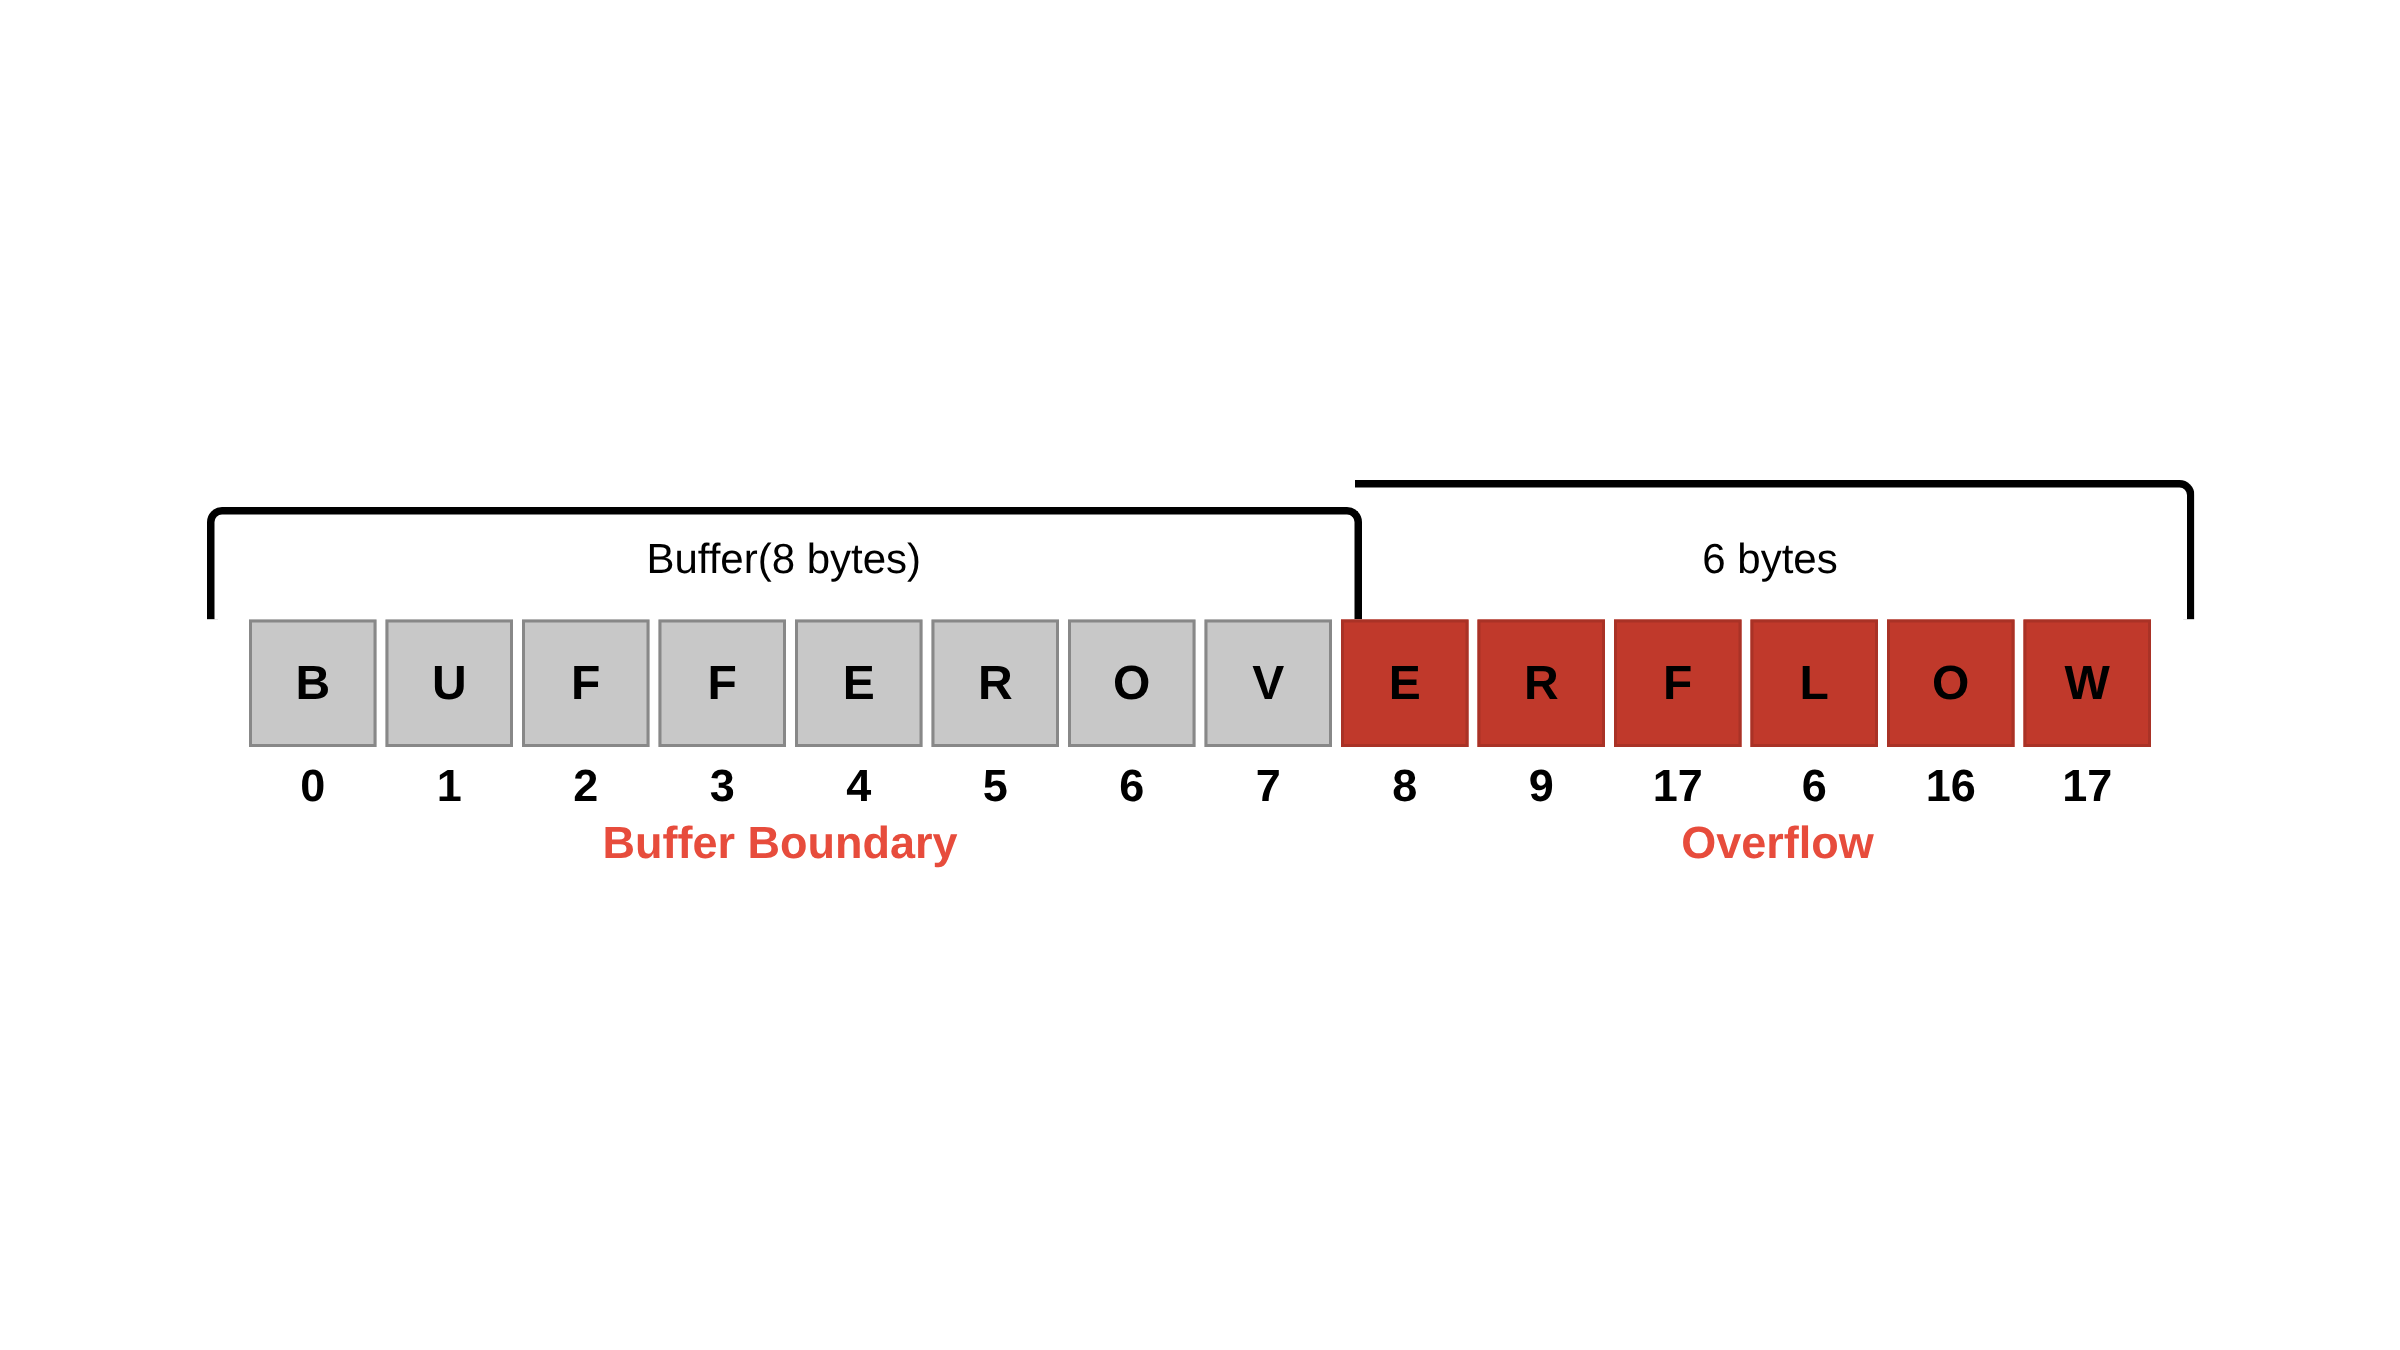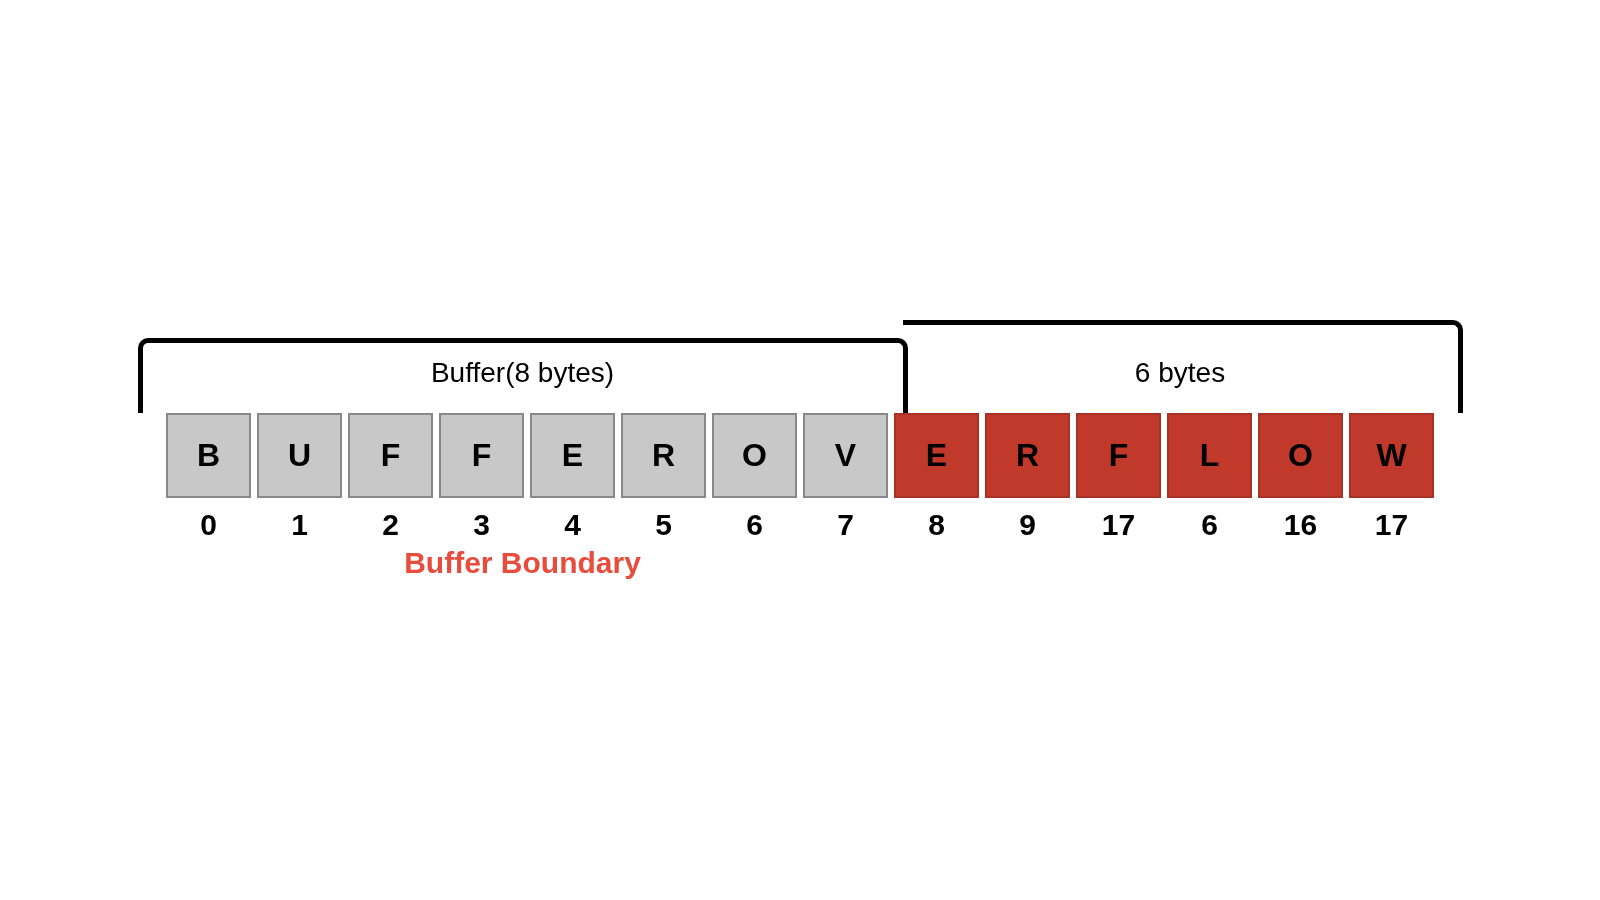--- a/index.html
+++ b/index.html
@@ -185,14 +185,17 @@
       <div class="index-label">17</div>
       <div class="index-label">6</div>
       <div class="index-label">16</div>
       <div class="index-label">17</div>
     </div>
 
   <div class="all-labels">
     <div class="buf-label-area">
       <span class="boundary-label">Buffer Boundary</span>
     </div>
+    <div class="ov-label-area">
+      <span class="overflow-label">Overflow</span>
+    </div>
   </div>
 </div>
 
 </body></html>

